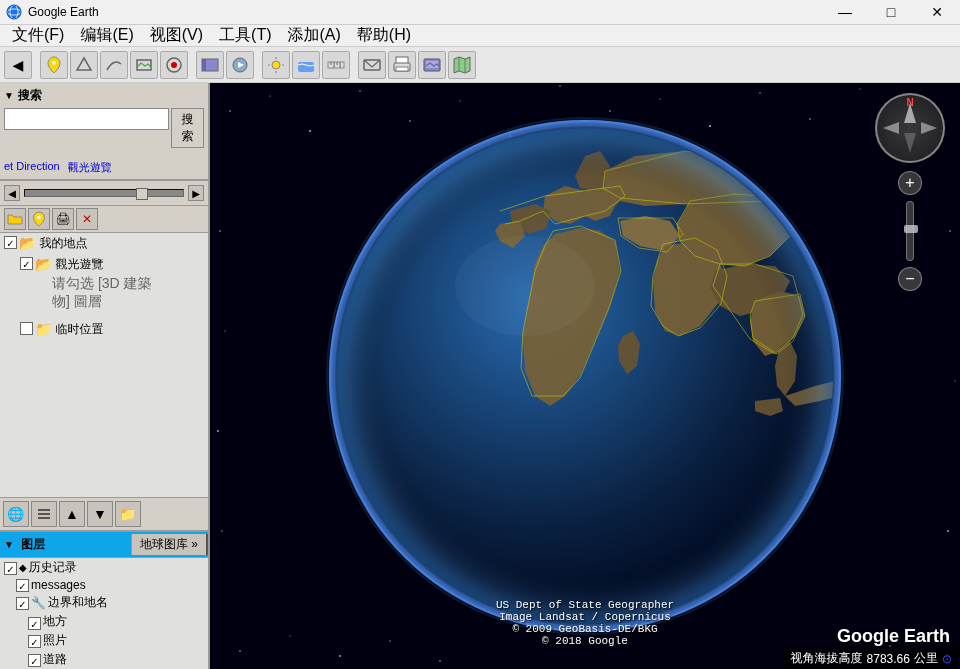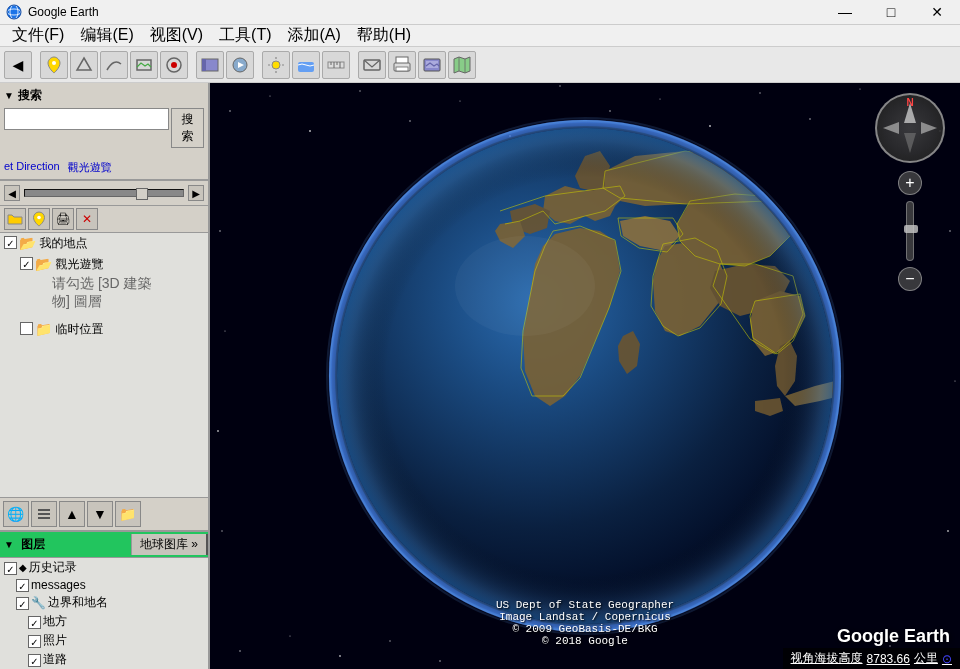--- a/index.html
+++ b/index.html
@@ -117,21 +117,21 @@
     }
     .bt-btn {
       width: 26px; height: 26px; display: flex; align-items: center; justify-content: center;
       background: #c8c4bc; border: 1px solid #888; cursor: pointer; font-size: 14px;
       margin: 1px;
     }
 
     
     #layers-section { background: #e0e0dc; display: flex; flex-direction: column; max-height: 180px; overflow-y: auto; }
     #layers-header-row {
-      display: flex; align-items: center; background: #22c55e;
+      display: flex; align-items: center; background: #0ea5e9;
       border-bottom: 1px solid #999; border-top: 1px solid #999;
     }
     #layers-header {
       flex: 1; font-weight: bold; padding: 4px; cursor: pointer;
     }
     #layers-header::before { content: '▼'; margin-right: 4px; font-size: 10px; }
     #gallery-btn {
       padding: 2px 8px; font-size: 12px; cursor: pointer; background: #c8c4bc;
       border-left: 1px solid #999; border-right: 2px solid #555;
     }
@@ -201,21 +201,21 @@
       text-shadow: 1px 1px 4px rgba(0,0,0,0.8);
       pointer-events: none;
       font-family: Arial, sans-serif;
     }
 
     
     #statusbar {
       position: absolute; bottom: 0; right: 0;
       background: rgba(0,0,0,0.7); color: #fff;
       font-size: 12px; padding: 2px 8px;
-      display: flex; align-items: center; gap: 4px; text-decoration: underline;
+      display: flex; align-items: center; gap: 4px;
     }
 
     
     #globe-svg {
       position: absolute;
       left: 50%; top: 50%;
       transform: translate(-50%, -50%);
     }
 
   </style>
@@ -453,21 +453,21 @@
       </div>
       <div class="layer-item" style="padding-left:16px;">
         <div class="cb checked"></div>
         <span>messages</span>
       </div>
       <div class="layer-item" style="padding-left:16px;">
         <div class="cb checked"></div>
         <span style="font-size:12px;margin-right:2px;">🔧</span>
         <span>边界和地名</span>
       </div>
-      <div class="layer-item" style="padding-left:28px;">
+      <div class="layer-item" style="padding-left:28px;align-items:flex-end;">
         <div class="cb checked"></div>
         <span>地方</span>
       </div>
       <div class="layer-item" style="padding-left:28px;">
         <div class="cb checked"></div>
         <span>照片</span>
       </div>
       <div class="layer-item" style="padding-left:28px;">
         <div class="cb checked"></div>
         <span>道路</span>

